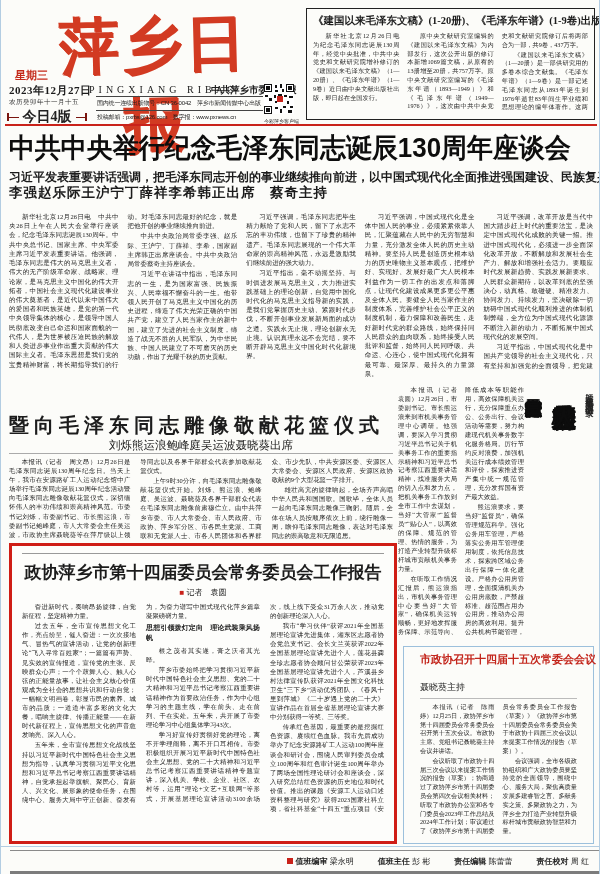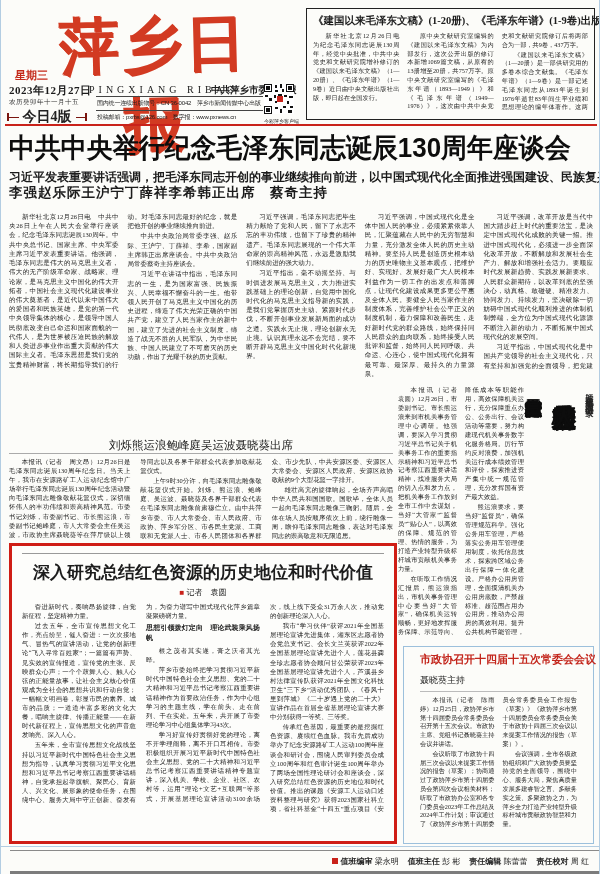--- a/index.html
+++ b/index.html
@@ -62,28 +62,28 @@
   .sum-rule{border-top:1px solid #999;margin:3px 0 7px;}
   .sum-h1{text-align:center;font-size:17px;font-weight:900;font-family:"Liberation Serif",serif;white-space:nowrap;}
   .sum-sub{text-align:center;font-size:11.5px;font-weight:bold;margin-top:3px;}
   .sum-byline{text-align:center;font-size:8px;margin:3px 0 4px;font-family:"Liberation Sans",sans-serif;}
   .sum-body{column-count:3;column-gap:10px;font-size:6.4px;height:212px;}
   .crosshead{font-family:"Liberation Sans",sans-serif;font-weight:bold;font-size:7px;text-indent:0 !important;margin:3px 0 !important;}
 
   
   .cppccbox{left:402px;top:646px;width:191px;height:198px;border:1px solid #9cc0dc;box-sizing:border-box;padding:5px 16px;}
   .cppcc-h1{font-size:11px;font-weight:900;font-family:"Liberation Sans",sans-serif;color:#c3261c;white-space:nowrap;}
-  .cppcc-deck{font-size:9px;margin-top:7px;}
+  .cppcc-deck{font-size:9px;margin-top:14px;}
   .cppcc-rule{border-top:1px solid #bbb;margin:4px 0;}
   .cppcc-body{column-count:2;column-gap:8px;font-size:6.2px;height:142px;}
 
   
   .footer{left:0;right:0;top:850px;height:24px;border-top:1px solid #8a8a8a;border-bottom:3px solid #7c7c7c;
      box-sizing:border-box;font-family:"Liberation Sans",sans-serif;font-size:8px;color:#222;
-     display:flex;align-items:center;justify-content:flex-end;padding-right:10px;gap:9px;margin-left:9px;}
+     display:flex;align-items:center;justify-content:flex-end;padding-right:10px;gap:24px;margin-left:9px;}
   .footer .sq{display:inline-block;width:6px;height:6px;background:#c9221a;margin-right:3px;vertical-align:middle;}
   .footer b{font-weight:bold;}
 
   
   .cols{text-align:justify;overflow:hidden;line-height:1.42;color:#222;}
   .cols p{margin:0 0 1px;text-indent:2em;}
   .bottom-blue{left:0;right:0;top:846px;height:1px;background:#b3cde2;}
 </style>
 </head>
 <body>
@@ -159,20 +159,21 @@
       <p>新华社北京12月26日电　中共中央26日上午在人民大会堂举行座谈会，纪念毛泽东同志诞辰130周年。中共中央总书记、国家主席、中央军委主席习近平发表重要讲话。他强调，毛泽东同志是伟大的马克思主义者，伟大的无产阶级革命家、战略家、理论家，是马克思主义中国化的伟大开拓者，中国社会主义现代化建设事业的伟大奠基者，是近代以来中国伟大的爱国者和民族英雄，是党的第一代中央领导集体的核心，是领导中国人民彻底改变自己命运和国家面貌的一代伟人，是为世界被压迫民族的解放和人类进步事业作出重大贡献的伟大国际主义者。毛泽东思想是我们党的宝贵精神财富，将长期指导我们的行动。对毛泽东同志最好的纪念，就是把他开创的事业继续推向前进。</p>
       <p>中共中央政治局常委李强、赵乐际、王沪宁、丁薛祥、李希，国家副主席韩正出席座谈会。中共中央政治局常委蔡奇主持座谈会。</p>
       <p>习近平在讲话中指出，毛泽东同志的一生，是为国家富强、民族振兴、人民幸福不懈奋斗的一生。他带领人民开创了马克思主义中国化的历史进程，缔造了伟大光荣正确的中国共产党，建立了人民当家作主的新中国，建立了先进的社会主义制度，缔造了战无不胜的人民军队，为中华民族、中国人民建立了不可磨灭的历史功勋，作出了光耀千秋的历史贡献。</p>
       <p>习近平强调，毛泽东同志把毕生精力献给了党和人民，留下了永志不忘的丰功伟绩，也留下了珍贵的精神遗产。毛泽东同志展现的一个伟大革命家的崇高精神风范，永远是激励我们继续前进的强大动力。</p>
       <p>习近平指出，毫不动摇坚持、与时俱进发展马克思主义，大力推进实践基础上的理论创新，自觉用中国化时代化的马克思主义指导新的实践，是我们党掌握历史主动、紧跟时代步伐，不断开创事业发展新局面的成功之道。实践永无止境，理论创新永无止境。认识真理永远不会完结，要不断开辟马克思主义中国化时代化新境界。</p>
       <p>习近平强调，中国式现代化是全体中国人民的事业，必须紧紧依靠人民，汇聚蕴藏在人民中的无穷智慧和力量，充分激发全体人民的历史主动精神。要坚持人民是创造历史根本动力的历史唯物主义基本观点，把维护好、实现好、发展好最广大人民根本利益作为一切工作的出发点和落脚点，让现代化建设成果更多更公平惠及全体人民。要健全人民当家作主的制度体系，完善维护社会公平正义的制度机制，着力保障和改善民生，走好新时代党的群众路线，始终保持同人民群众的血肉联系，始终接受人民批评和监督，始终同人民同呼吸、共命运、心连心，使中国式现代化拥有最可靠、最深厚、最持久的力量源泉。</p>
       <p>习近平强调，改革开放是当代中国大踏步赶上时代的重要法宝，是决定中国式现代化成败的关键一招。推进中国式现代化，必须进一步全面深化改革开放，不断解放和发展社会生产力、解放和增强社会活力。要顺应时代发展新趋势、实践发展新要求、人民群众新期待，以改革到底的坚强决心，动真格、敢碰硬、精准发力、协同发力、持续发力，坚决破除一切妨碍中国式现代化顺利推进的体制机制弊端，全方位为中国式现代化源源不断注入新的动力，不断拓展中国式现代化的发展空间。</p>
       <p>习近平指出，中国式现代化是中国共产党领导的社会主义现代化，只有坚持和加强党的全面领导，把党建设得坚强有力，才能确保中国式现代化锚定目标、行稳致远。要落实新时代党的建设总要求，以党的政治建设统领党的建设各项工作，健全全面从严治党体系，全面推进党的自我净化、自我完善、自我革新、自我提高，坚持一体推进不敢腐、不能腐、不想腐，使我们党坚守初心使命，走在时代前列，确保我们党永远不变质、不变色、不变味。</p>
     </div>
 
+  <div class="abs mem-h2">暨向毛泽东同志雕像敬献花篮仪式</div>
   <div class="abs mem-deck">刘烁熊运浪鲍峰庭吴运波聂晓葵出席</div>
   <div class="abs mem-rule"></div>
   <div class="abs mem-body cols">
       <p>本报讯（记者　周文昂）12月26日是毛泽东同志诞辰130周年纪念日。当天上午，我市在安源路矿工人运动纪念馆中广场举行毛泽东同志诞辰130周年纪念活动暨向毛泽东同志雕像敬献花篮仪式，深切缅怀伟人的丰功伟绩和崇高精神风范。市委书记刘烁，市委副书记、市长熊运浪，市委副书记鲍峰庭，市人大常委会主任吴运波，市政协主席聂晓葵等在萍厅级以上领导同志以及各界干部群众代表参加敬献花篮仪式。</p>
       <p>上午9时30分许，向毛泽东同志雕像敬献花篮仪式开始。刘烁、熊运浪、鲍峰庭、吴运波、聂晓葵及各界干部群众代表在毛泽东同志雕像前肃穆伫立。由中共萍乡市委、市人大常委会、市人民政府、市政协、萍乡军分区、市各民主党派、工商联和无党派人士、市各人民团体和各界群众、市少先队，中共安源区委、安源区人大常委会、安源区人民政府、安源区政协敬献的9个大型花篮一字排开。</p>
       <p>雄壮高亢的旋律响起，全场齐声高唱中华人民共和国国歌。国歌毕，全体人员一起向毛泽东同志雕像三鞠躬。随后，全体在场人员按顺序依次上前，绕行雕像一周，瞻仰毛泽东同志雕像，表达对毛泽东同志的崇高敬意和无限追思。</p>
     </div>
 
   <div class="abs res-body cols">
       <p>本报讯（记者　袁圆）12月26日，市委副书记、市长熊运浪来到市机关事务管理中心调研。他强调，要深入学习贯彻习近平总书记关于机关事务工作的重要指示精神和习近平总书记考察江西重要讲话精神，找准服务大局的切入点和发力点，把机关事务工作放到全市工作中去谋划，当好“大管家”“监督员”“贴心人”，以高效的保障、规范的管理、热情的服务，为打造产业转型升级标杆城市贡献机关事务力量。</p>
@@ -180,21 +181,21 @@
       <p>熊运浪要求，要当好“监督员”，确保管理规范科学。强化公务用车管理，严格落实公务用车管理使用制度，依托信息技术，探索跨区域公务出行保障一体化建设。严格办公用房管理，全面摸清机关办公用房底数，严禁超标准、超范围占用办公用房，推动办公用房的高效利用。提升公共机构节能管理，深入推进节电、节水、节粮、节材等节约行动，推动广泛形成简约适度、绿色低碳的工作和生活方式。</p>
     </div>
   <div class="abs res-heads">
     <div class="res-kicker">熊运浪在市机关事务管理中心调研时要求</div>
     <div class="res-main">当好大管家监督员贴心人</div>
     <div class="res-sub">为打造产业转型升级标杆城市贡献力量</div>
   </div>
 
   <div class="abs sumbox">
     <div class="sum-rule"></div>
-    <div class="sum-h1">深入研究总结红色资源的历史地位和时代价值</div>
+    <div class="sum-h1">政协萍乡市第十四届委员会常务委员会工作报告</div>
     <div class="sum-byline">
       <span style="color:#c9221a">■</span>
       <span>记者　袁圆</span>
     </div>
     <div class="sum-body cols">
         <p>奋进新时代，奏响昂扬旋律，自觉新征程，坚定精神力量。</p>
         <p>过去五年，全市宣传思想文化工作，亮点纷呈，催人奋进：一次次接地气、冒热气的宣讲活动，让党的创新理论“飞入寻常百姓家”；一篇篇有声势、见实效的宣传报道，宣传党的主张、反映群众心声；一个个鼓舞人心、触人心弦的正能量故事，让社会主义核心价值观成为全社会的思想共识和行动自觉；一幅幅文明画卷，彰显市民的素养、城市的品质；一道道丰富多彩的文化大餐，唱响主旋律、传播正能量——在新时代新征程上，宣传思想文化的声音愈发响亮、深入人心。</p>
         <p>五年来，全市宣传思想文化战线坚持以习近平新时代中国特色社会主义思想为指导，认真学习贯彻习近平文化思想和习近平总书记考察江西重要讲话精神，自觉承担起举旗帜、聚民心、育新人、兴文化、展形象的使命任务，在围绕中心、服务大局中守正创新、奋发有为，为奋力谱写中国式现代化萍乡篇章凝聚磅礴力量。</p>
         <p class="crosshead">思想引领拨灯定向　理论武装乘风扬帆</p>
         <p>根之茂者其实遂，膏之沃者其光晔。</p>

